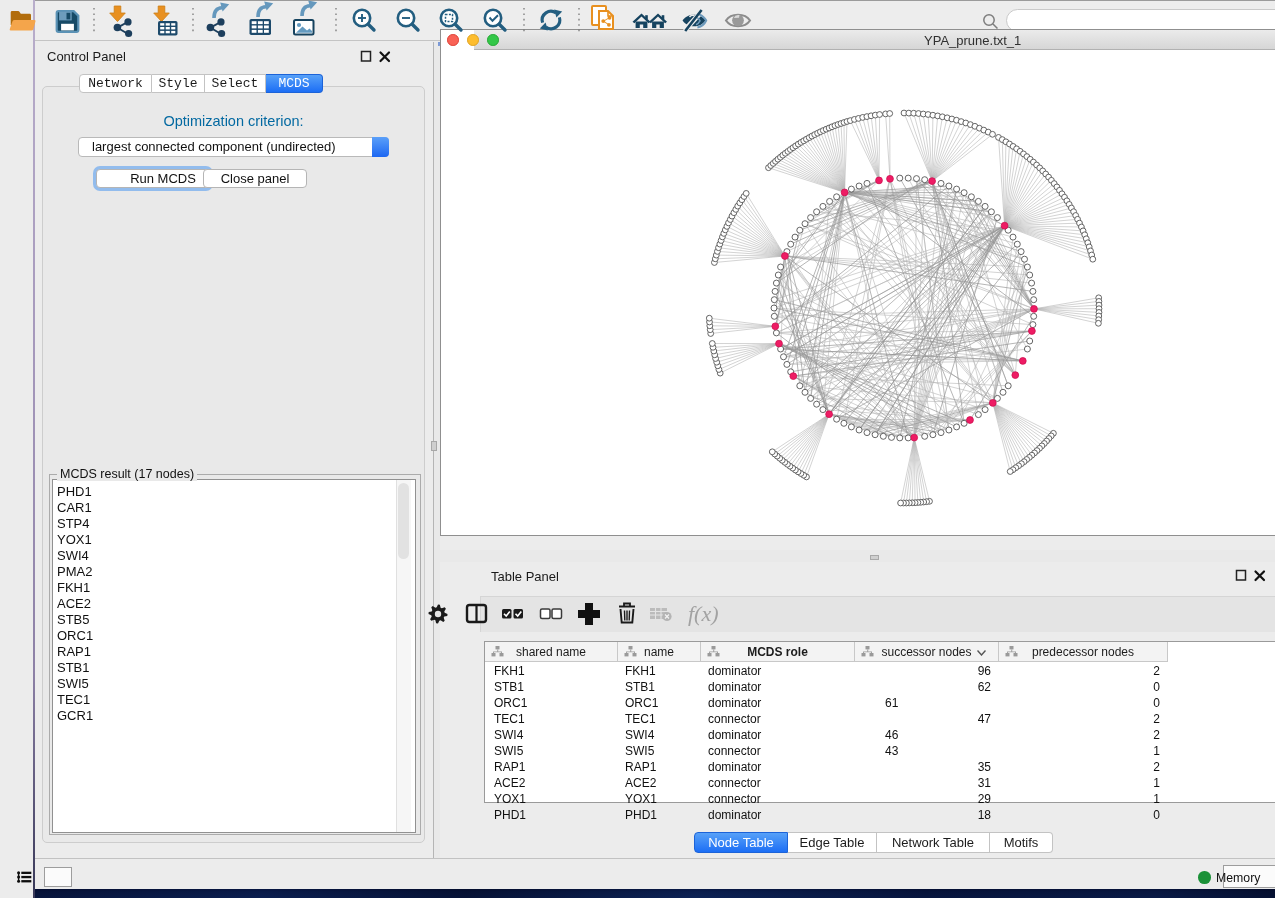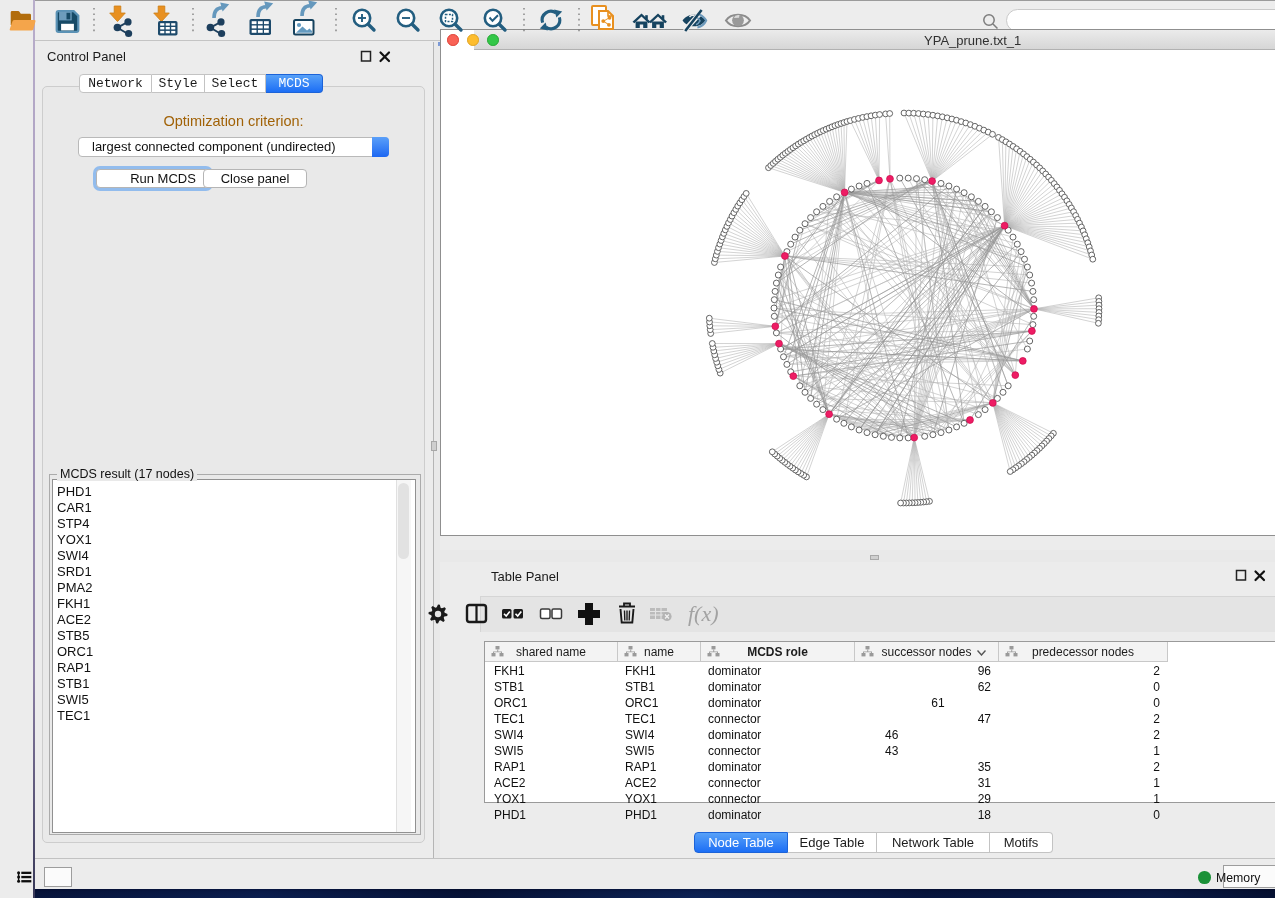--- a/index.html
+++ b/index.html
@@ -13,21 +13,21 @@
 
 
 #cpanel { left:0; top:42px; width:401px; height:817px; background:#ececec; }
 #cpanel-title { left:14px; top:49px; font-size:13px; color:#1a1a1a; }
 #cp-inner { left:9px; top:86px; width:383px; height:757px; background:#e9e9e9; border:1px solid #cdcdcd; border-radius:5px; }
 .tabbar { position:absolute; display:flex;font-family:Liberation Mono, monospace; }
 .tab { height:19px; background:#fff; border:1px solid #c3c3c3; border-left:none; font-size:13px; color:#1c1c1c; display:flex; align-items:center; justify-content:center; }
 .tab.first { border-left:1px solid #c3c3c3; border-radius:4px 0 0 4px; }
 .tab.last { border-radius:0 4px 4px 0; }
 .tab.sel { background:linear-gradient(#57a1f8,#1c6ef5); color:#fff; border-color:#1c63d8; }
-#opt-label { left:0px; top:113px; width:401px; text-align:center; font-size:14.5px; color:#a16207; }
+#opt-label { left:0px; top:113px; width:401px; text-align:center; font-size:14.5px; color:#0369a1; }
 #dropdown { left:45px; top:137px; width:311px; height:20px; background:#fff; border:1px solid #b9b9b9; border-radius:4px; font-size:13px; color:#111; line-height:18px; padding-left:13px; }
 #dd-btn { left:339px; top:137px; width:17px; height:20px; background:linear-gradient(#5ba0f9,#1d67f2); border-radius:0 4px 4px 0; }
 .btn { position:absolute; height:19px; background:#fff; border:1px solid #b5b5b5; border-radius:4px; font-size:13px; color:#111; text-align:center; line-height:17px; }
 #btn-run { left:96px; top:169px; width:114px; box-shadow:0 0 0 3px rgba(100,165,240,.65);padding-left:20px; }
 #btn-close { left:203px; top:169px; width:104px; }
 #mcds-group { left:16px; top:474px; width:372px; height:361px; border:1px solid #ababab; }
 #mcds-label { left:24px; top:467px; font-size:12.5px; color:#111; background:#e9e9e9; padding:0 3px; }
 #mcds-list { left:19px; top:479px; padding-top:4px; width:364px; height:354px; background:#fff; border:1px solid #919191; font-size:13px; color:#111; }
 #mcds-list div { height:16px; line-height:16px; padding-left:4px; }
 #mcds-scroll { left:363px; top:480px; width:15px; height:352px; background:#f6f6f6; border-left:1px solid #e0e0e0; }
@@ -81,30 +81,30 @@
 <div id="dd-btn" class="abs"></div>
 <div id="btn-run" class="btn">Run MCDS</div>
 <div id="btn-close" class="btn">Close panel</div>
 <div id="mcds-group" class="abs"></div>
 <div id="mcds-list" class="abs">
 <div>PHD1</div>
     <div>CAR1</div>
     <div>STP4</div>
     <div>YOX1</div>
     <div>SWI4</div>
-    <div>SRD1</div>
     <div>PMA2</div>
     <div>FKH1</div>
     <div>ACE2</div>
     <div>STB5</div>
     <div>ORC1</div>
     <div>RAP1</div>
     <div>STB1</div>
     <div>SWI5</div>
     <div>TEC1</div>
+    <div>GCR1</div>
 </div>
 <div id="mcds-scroll" class="abs"></div>
 <div id="mcds-thumb" class="abs"></div>
 <div id="mcds-label" class="abs">MCDS result (17 nodes)</div>
 
 <div id="vsplit" class="abs"></div>
 <div id="vsplit-handle" class="abs"></div>
 
 <div class="abs" style="left:405px;top:42px;width:4px;height:4px;background:#7b99d6;border-radius:0 0 3px 0;"></div>
 <div id="netwin" class="abs">
@@ -902,21 +902,21 @@
 <div class="td" style="left:400px;top:21px;width:106px;text-align:right;">96</div>
 <div class="td" style="left:570px;top:21px;width:105px;text-align:right;">2</div>
 <div class="td" style="left:9px;top:37px;width:120px;">STB1</div>
 <div class="td" style="left:140px;top:37px;width:70px;">STB1</div>
 <div class="td" style="left:223px;top:37px;width:140px;">dominator</div>
 <div class="td" style="left:400px;top:37px;width:106px;text-align:right;">62</div>
 <div class="td" style="left:570px;top:37px;width:105px;text-align:right;">0</div>
 <div class="td" style="left:9px;top:53px;width:120px;">ORC1</div>
 <div class="td" style="left:140px;top:53px;width:70px;">ORC1</div>
 <div class="td" style="left:223px;top:53px;width:140px;">dominator</div>
-<div class="td" style="left:400px;top:53px;width:106px;text-align:center;">61</div>
+<div class="td" style="left:400px;top:53px;width:106px;text-align:left;">61</div>
 <div class="td" style="left:570px;top:53px;width:105px;text-align:right;">0</div>
 <div class="td" style="left:9px;top:69px;width:120px;">TEC1</div>
 <div class="td" style="left:140px;top:69px;width:70px;">TEC1</div>
 <div class="td" style="left:223px;top:69px;width:140px;">connector</div>
 <div class="td" style="left:400px;top:69px;width:106px;text-align:right;">47</div>
 <div class="td" style="left:570px;top:69px;width:105px;text-align:right;">2</div>
 <div class="td" style="left:9px;top:85px;width:120px;">SWI4</div>
 <div class="td" style="left:140px;top:85px;width:70px;">SWI4</div>
 <div class="td" style="left:223px;top:85px;width:140px;">dominator</div>
 <div class="td" style="left:400px;top:85px;width:106px;">46</div>

